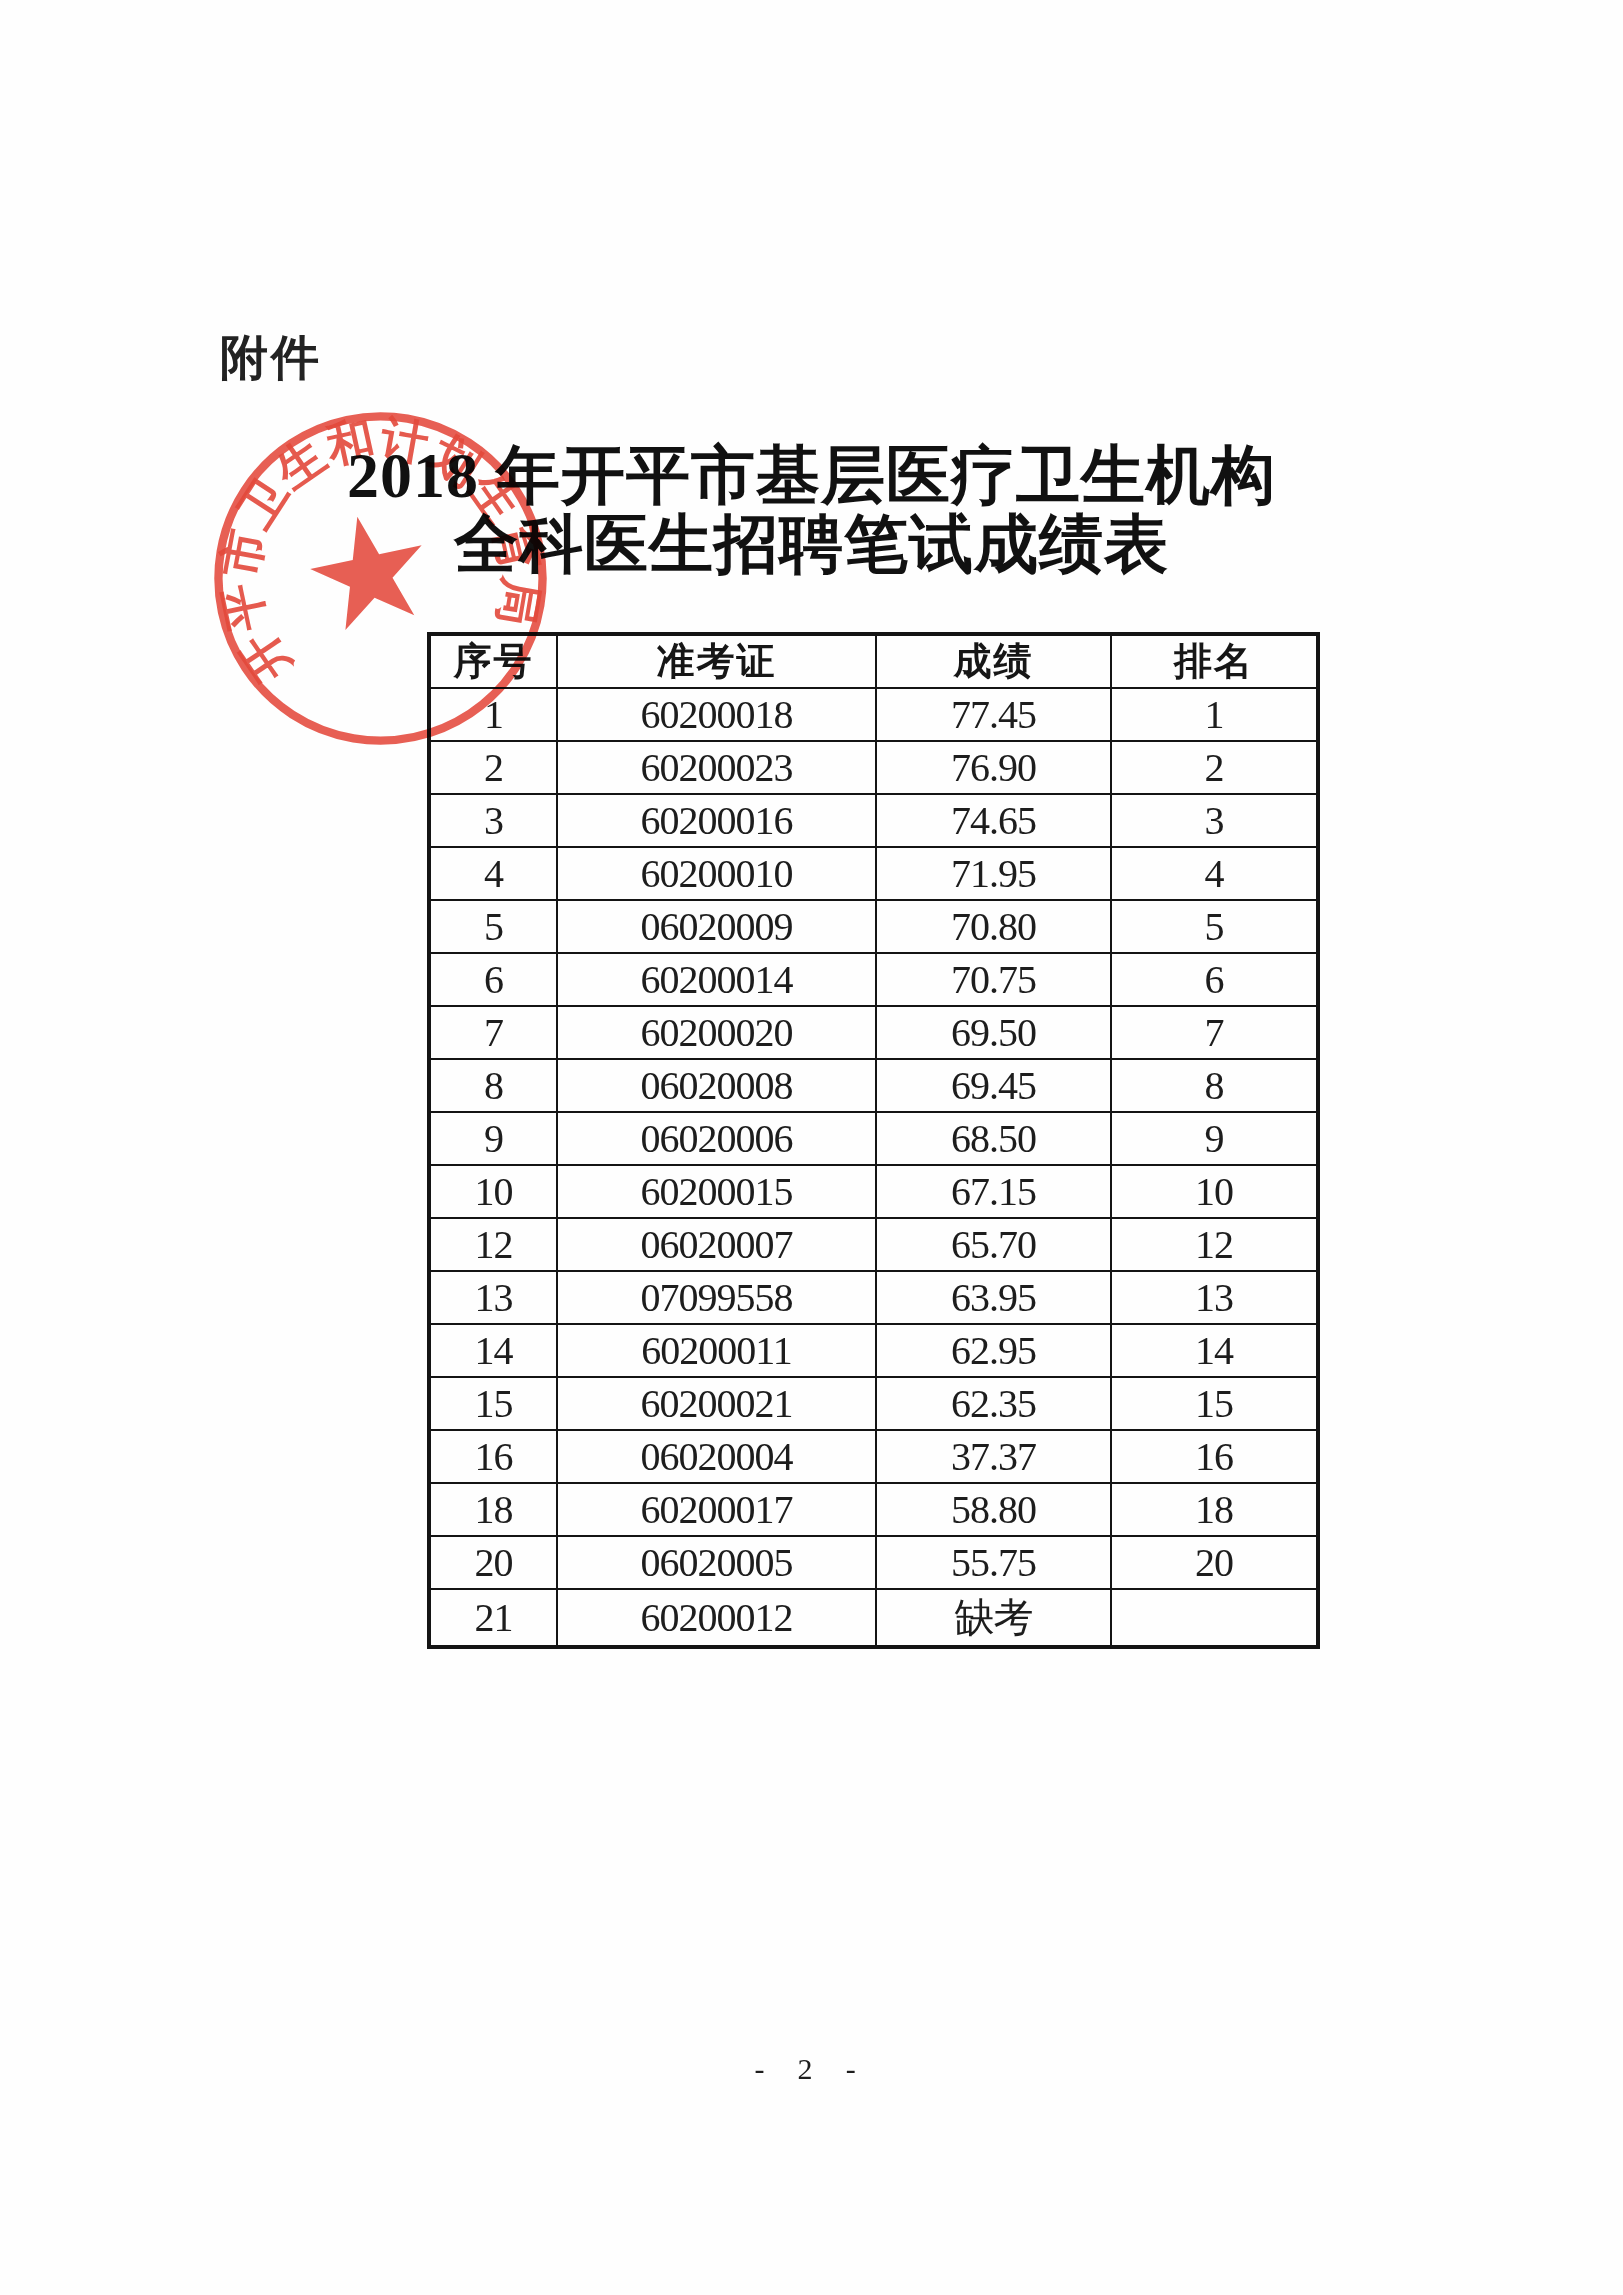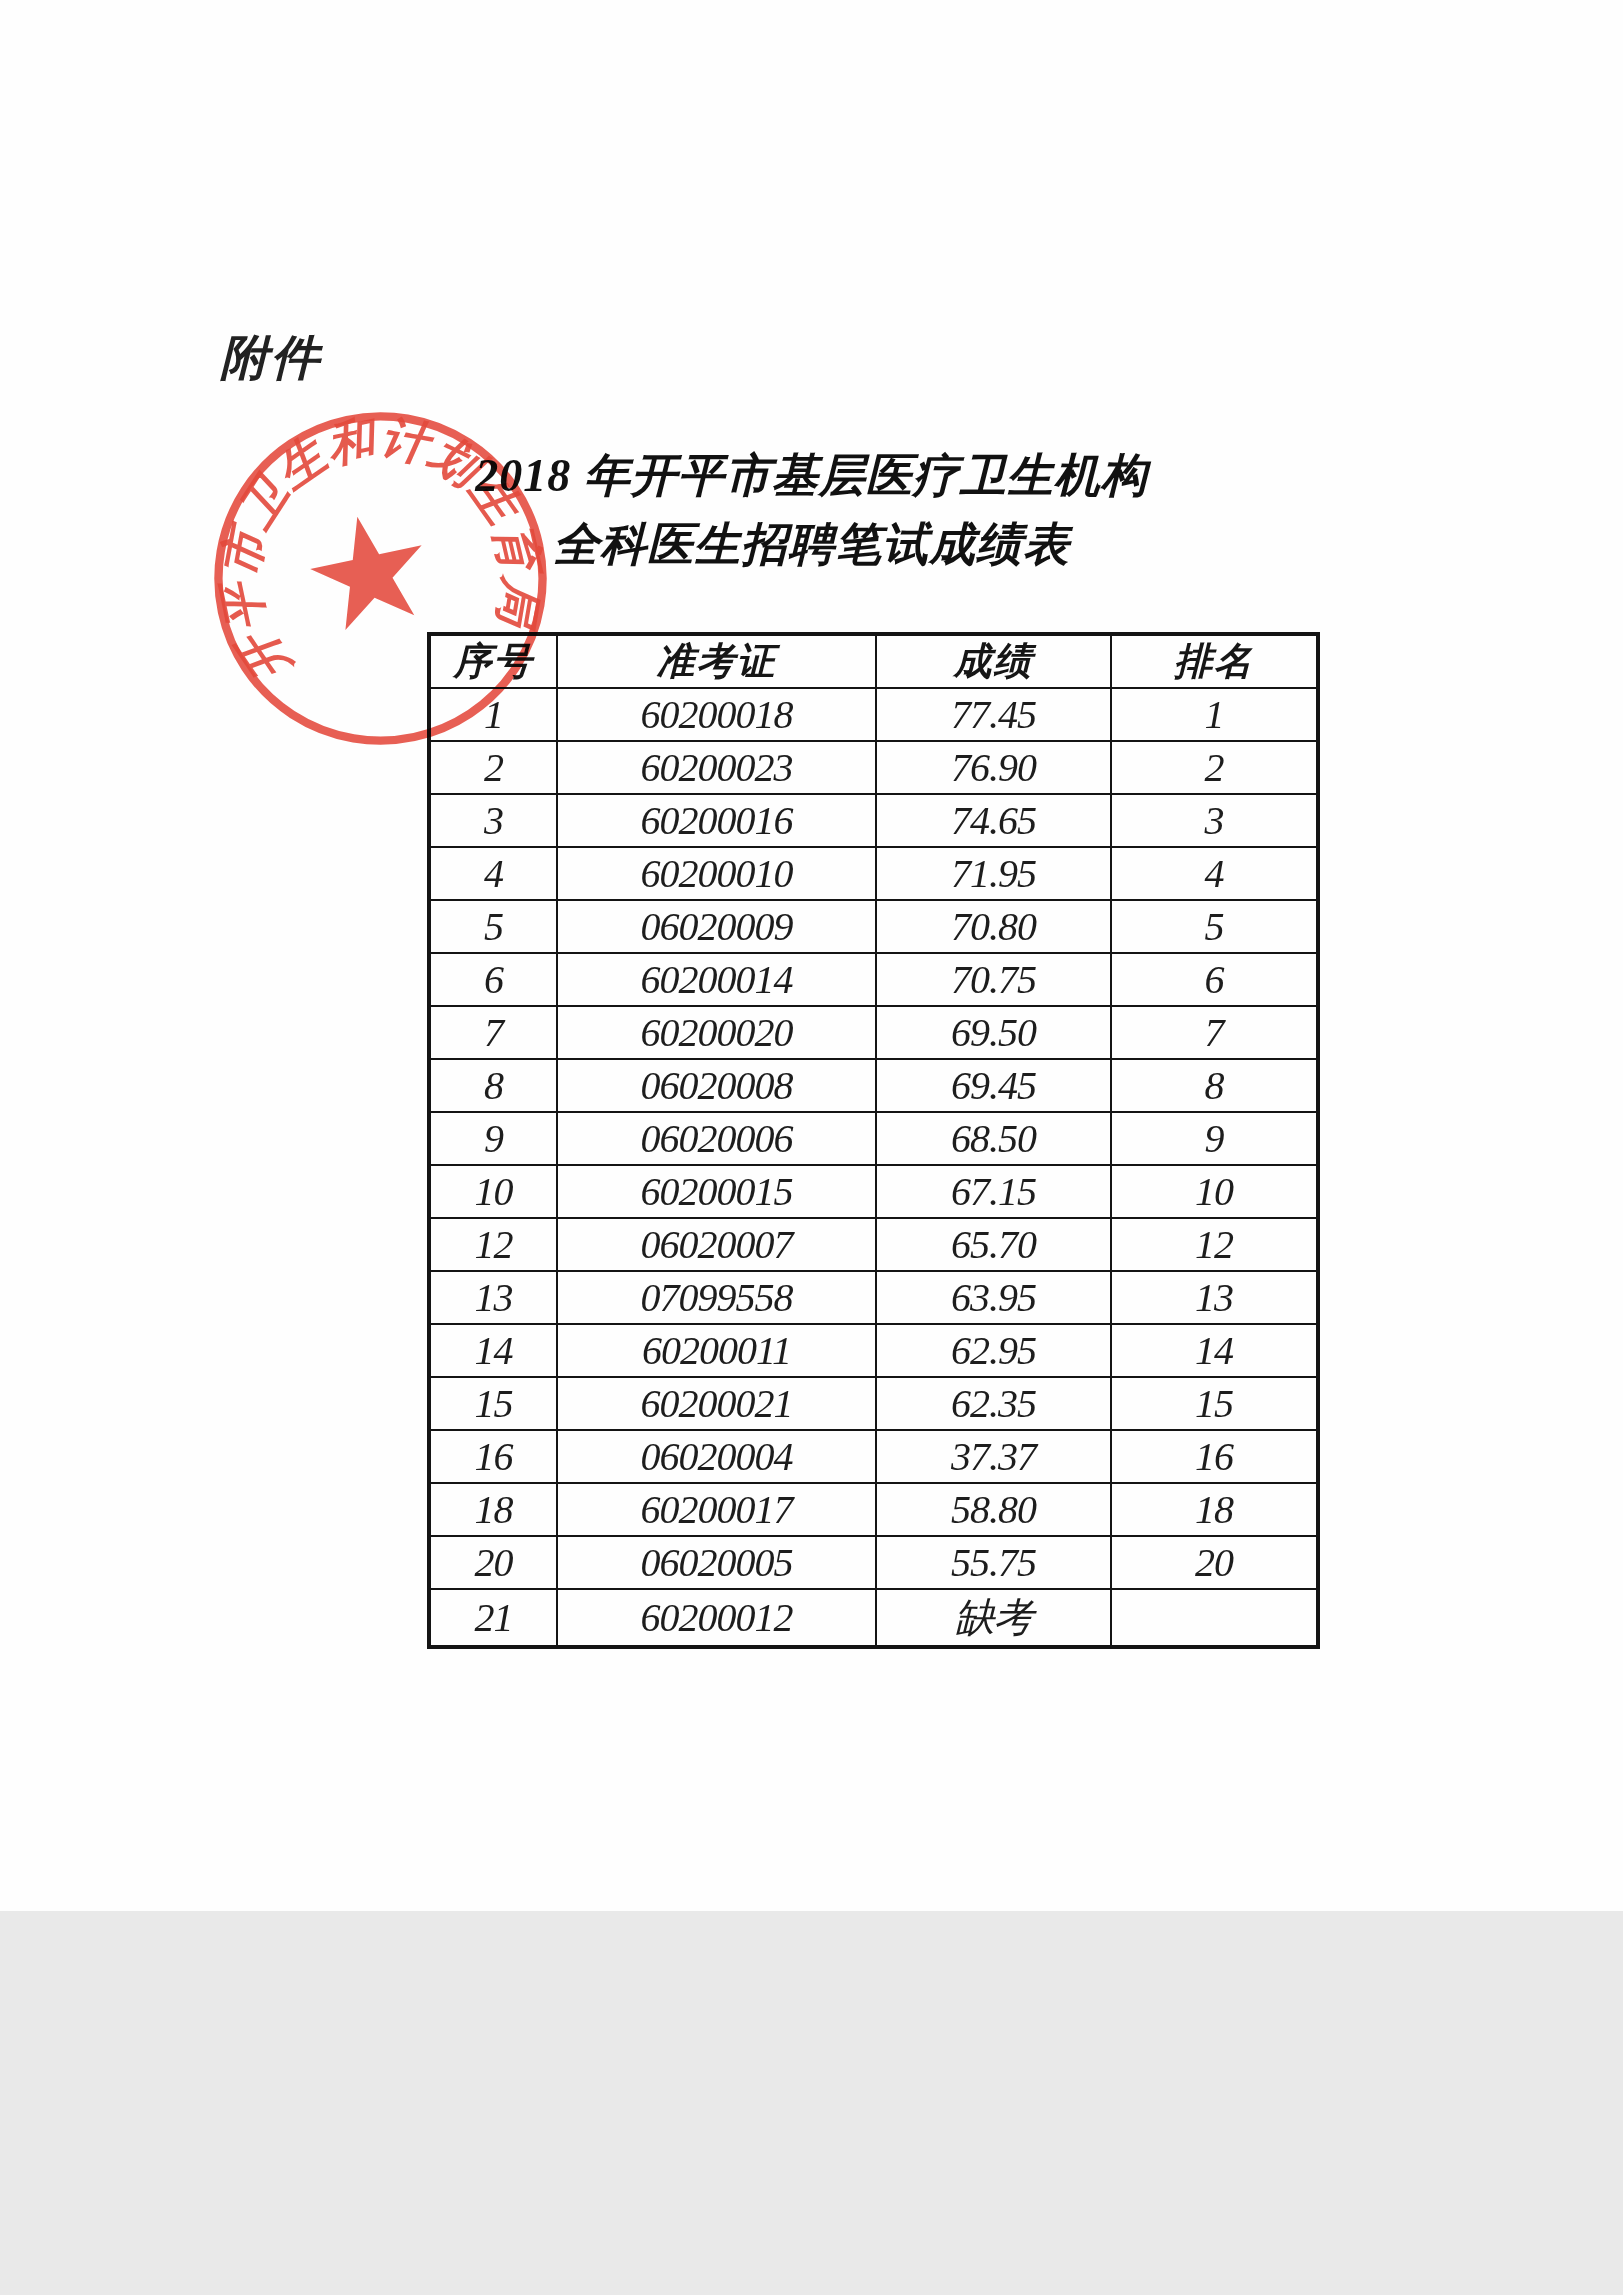--- a/index.html
+++ b/index.html
@@ -1,35 +1,34 @@
 <!DOCTYPE html>
 <html style="font-size:7.9px"><head>
 <meta charset="utf-8">
 <style>
   html,body{margin:0;padding:0;background:#e9e9e9;}
   .page{
     position:relative;
-    width:1623px;height:1911px;
+    width:1623px;height:2295px;
     background:#fefefe;
     overflow:hidden;
     font-family:"Liberation Serif","DejaVu Serif",serif;
     color:#1b1b1b;
-    font-style:italic;
   }
   
   .attachment{
     position:absolute;left:220px;top:326px;
     font-family:"DejaVu Sans","Liberation Sans",sans-serif;
     font-weight:600;font-size:48px;letter-spacing:2.9px;color:#222;
   }
   
   .title{
     position:absolute;left:0;top:441px;width:100%;
     text-align:center;
-    font-weight:bold;font-size:46px;line-height:69px;
+    font-weight:bold;font-size:64px;line-height:69px;
     color:#111;letter-spacing:1px;
   }
   
   table.score{
     position:absolute;left:379px;top:632px;
     width:887px;
     border-collapse:collapse;
     table-layout:fixed;
     border:4.4px solid #141414;
     margin-left:48px;

